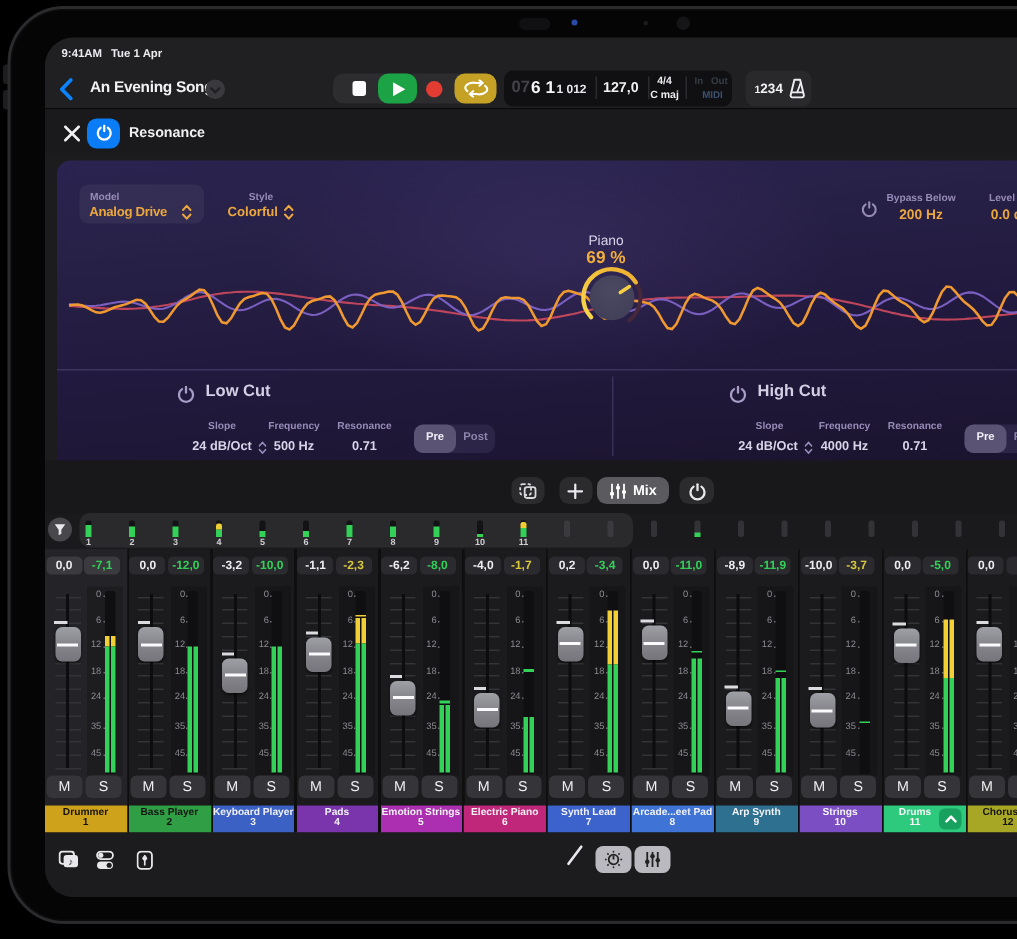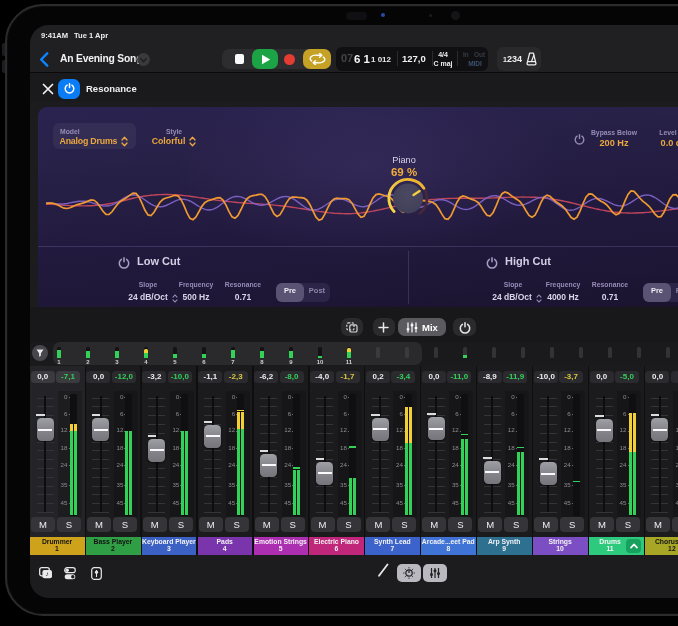--- a/index.html
+++ b/index.html
@@ -76,21 +76,21 @@
 <div class="t" style="left:56px;top:56.7px;font-size:9.5px;line-height:13.7px;color:#f0f0f3;font-weight:700;letter-spacing:0">Resonance</div>
 <div class="abs" style="left:8px;top:81.5px;width:640px;height:200px;border-radius:9px 0 0 0;background:linear-gradient(175deg,#2a2350 0%,#272046 28%,#221a3e 58%,#1b142f 100%);overflow:hidden">
 <div class="abs" style="left:120px;top:-40px;width:420px;height:200px;background:radial-gradient(ellipse at center,rgba(95,75,155,0.22),rgba(90,70,150,0) 65%)"></div>
 <svg class="abs" style="left:0;top:0" width="640" height="200" viewBox="0 0 640 200">
 <path d="M8.0,97.0L11.0,97.2L14.0,97.4L17.0,97.6L20.0,97.8L23.0,98.0L26.0,98.2L29.0,98.4L32.0,98.6L35.0,98.7L38.0,98.8L41.0,98.8L44.0,98.9L47.0,98.9L50.0,98.8L53.0,98.7L56.0,98.5L59.0,98.3L62.0,98.0L65.0,97.6L68.0,97.2L71.0,96.7L74.0,96.2L77.0,95.6L80.0,95.0L83.0,94.3L86.0,93.5L89.0,92.8L92.0,92.0L95.0,91.2L98.0,90.6L101.0,90.0L104.0,89.5L107.0,89.0L110.0,88.6L113.0,88.2L116.0,88.0L119.0,87.7L122.0,87.6L125.0,87.5L128.0,87.5L131.0,87.5L134.0,87.6L137.0,87.8L140.0,88.0L143.0,88.3L146.0,88.6L149.0,88.9L152.0,89.3L155.0,89.7L158.0,90.1L161.0,90.6L164.0,91.0L167.0,91.5L170.0,91.9L173.0,92.4L176.0,92.8L179.0,93.2L182.0,93.6L185.0,94.0L188.0,94.3L191.0,94.6L194.0,94.9L197.0,95.2L200.0,95.5L203.0,95.7L206.0,95.9L209.0,96.2L212.0,96.4L215.0,96.5L218.0,96.7L221.0,96.9L224.0,97.1L227.0,97.4L230.0,97.6L233.0,97.8L236.0,98.1L239.0,98.4L242.0,98.7L245.0,99.0L248.0,99.4L251.0,99.8L254.0,100.2L257.0,100.6L260.0,101.1L263.0,101.5L266.0,102.0L269.0,102.5L272.0,103.0L275.0,103.4L278.0,103.9L281.0,104.4L284.0,104.8L287.0,105.2L290.0,105.6L293.0,105.9L296.0,106.2L299.0,106.4L302.0,106.5L305.0,106.6L308.0,106.7L311.0,106.7L314.0,106.6L317.0,106.4L320.0,106.2L323.0,105.9L326.0,105.5L329.0,105.1L332.0,104.6L335.0,104.1L338.0,103.5L341.0,102.9L344.0,102.3L347.0,101.6L350.0,100.9L353.0,100.2L356.0,99.5L359.0,98.8L362.0,98.1L365.0,97.4L368.0,96.7L371.0,96.1L374.0,95.5L377.0,94.9L380.0,94.4L383.0,93.9L386.0,93.5L389.0,93.1L392.0,92.7L395.0,92.4L398.0,92.2L401.0,91.9L404.0,91.8L407.0,91.6L410.0,91.5L413.0,91.4L416.0,91.4L419.0,91.3L422.0,91.3L425.0,91.3L428.0,91.3L431.0,91.3L434.0,91.2L437.0,91.2L440.0,91.2L443.0,91.2L446.0,91.1L449.0,91.0L452.0,91.0L455.0,90.9L458.0,90.8L461.0,90.7L464.0,90.6L467.0,90.5L470.0,90.4L473.0,90.3L476.0,90.2L479.0,90.1L482.0,90.1L485.0,90.0L488.0,90.1L491.0,90.1L494.0,90.2L497.0,90.3L500.0,90.5L503.0,90.7L506.0,91.0L509.0,91.3L512.0,91.7L515.0,92.1L518.0,92.6L521.0,93.2L524.0,93.8L527.0,94.4L530.0,95.0L533.0,95.7L536.0,96.4L539.0,97.2L542.0,97.9L545.0,98.7L548.0,99.4L551.0,100.2L554.0,100.9L557.0,101.6L560.0,102.2L563.0,102.9L566.0,103.4L569.0,104.0L572.0,104.5L575.0,104.9L578.0,105.2L581.0,105.5L584.0,105.8L587.0,105.9L590.0,106.0L593.0,106.1L596.0,106.0L599.0,106.0L602.0,105.8L605.0,105.7L608.0,105.4L611.0,105.2L614.0,104.9L617.0,104.6L620.0,104.2L623.0,103.9L626.0,103.5L629.0,103.1L632.0,102.8L635.0,102.4L638.0,102.1L641.0,101.7L644.0,101.4L647.0,101.1" stroke="#cf4a5e" stroke-width="1.4" fill="none" opacity="0.9"></path>
 <path d="M8.0,95.7L11.0,96.0L14.0,96.4L17.0,96.7L20.0,96.9L23.0,97.0L26.0,96.8L29.0,96.5L32.0,95.9L35.0,95.3L38.0,94.8L41.0,94.3L44.0,94.1L47.0,94.2L50.0,94.7L53.0,95.4L56.0,96.3L59.0,97.3L62.0,98.2L65.0,98.8L68.0,99.0L71.0,98.8L74.0,97.9L77.0,96.6L80.0,94.9L83.0,93.0L86.0,91.0L89.0,89.4L92.0,88.2L95.0,87.7L98.0,88.1L101.0,89.3L104.0,91.0L107.0,93.0L110.0,95.1L113.0,97.1L116.0,98.6L119.0,99.6L122.0,99.8L125.0,99.5L128.0,98.5L131.0,97.1L134.0,95.6L137.0,94.1L140.0,92.9L143.0,92.3L146.0,92.2L149.0,92.8L152.0,94.0L155.0,95.6L158.0,97.6L161.0,99.5L164.0,101.2L167.0,102.4L170.0,103.0L173.0,102.8L176.0,101.9L179.0,100.3L182.0,98.3L185.0,96.0L188.0,93.8L191.0,91.8L194.0,90.3L197.0,89.5L200.0,89.4L203.0,89.9L206.0,91.1L209.0,92.6L212.0,94.3L215.0,96.0L218.0,97.2L221.0,98.0L224.0,98.2L227.0,97.7L230.0,96.7L233.0,95.2L236.0,93.5L239.0,91.9L242.0,90.5L245.0,89.7L248.0,89.4L251.0,90.0L254.0,91.1L257.0,92.9L260.0,95.1L263.0,97.4L266.0,99.5L269.0,101.3L272.0,102.5L275.0,103.0L278.0,102.8L281.0,101.9L284.0,100.4L287.0,98.5L290.0,96.5L293.0,94.7L296.0,93.2L299.0,92.3L302.0,92.1L305.0,92.4L308.0,93.4L311.0,94.8L314.0,96.3L317.0,97.8L320.0,98.9L323.0,99.6L326.0,99.7L329.0,99.0L332.0,97.8L335.0,96.0L338.0,94.0L341.0,91.9L344.0,90.0L347.0,88.6L350.0,87.8L353.0,87.7L356.0,88.4L359.0,89.8L362.0,91.6L365.0,93.8L368.0,96.0L371.0,98.0L374.0,99.5L377.0,100.4L380.0,100.6L383.0,100.2L386.0,99.1L389.0,97.7L392.0,96.1L395.0,94.6L398.0,93.4L401.0,92.7L404.0,92.6L407.0,93.2L410.0,94.4L413.0,95.9L416.0,97.8L419.0,99.5L422.0,101.1L425.0,102.1L428.0,102.5L431.0,102.1L434.0,101.0L437.0,99.4L440.0,97.2L443.0,94.9L446.0,92.7L449.0,90.8L452.0,89.4L455.0,88.7L458.0,88.7L461.0,89.5L464.0,90.8L467.0,92.5L470.0,94.3L473.0,96.0L476.0,97.3L479.0,98.1L482.0,98.3L485.0,97.9L488.0,96.9L491.0,95.5L494.0,93.9L497.0,92.4L500.0,91.1L503.0,90.4L506.0,90.3L509.0,90.9L512.0,92.1L515.0,93.9L518.0,96.1L521.0,98.3L524.0,100.4L527.0,102.0L530.0,103.0L533.0,103.3L536.0,102.9L539.0,101.7L542.0,100.0L545.0,98.0L548.0,95.9L551.0,94.0L554.0,92.6L557.0,91.6L560.0,91.4L563.0,91.8L566.0,92.8L569.0,94.1L572.0,95.7L575.0,97.1L578.0,98.3L581.0,98.9L584.0,99.0L587.0,98.3L590.0,97.1L593.0,95.4L596.0,93.4L599.0,91.5L602.0,89.7L605.0,88.5L608.0,87.9L611.0,88.1L614.0,89.0L617.0,90.5L620.0,92.5L623.0,94.8L626.0,97.0L629.0,99.0L632.0,100.5L635.0,101.3L638.0,101.4L641.0,100.8L644.0,99.7L647.0,98.2" stroke="#7e63c8" stroke-width="1.4" fill="none" opacity="0.95"></path>
 <path d="M8.0,96.7L11.0,96.2L14.0,96.1L17.0,96.7L20.0,98.1L23.0,99.8L26.0,101.2L29.0,101.5L32.0,100.7L35.0,99.4L38.0,98.0L41.0,97.1L44.0,96.4L47.0,95.4L50.0,94.1L53.0,92.9L56.0,93.2L59.0,95.5L62.0,99.7L65.0,104.3L68.0,107.4L71.0,107.5L74.0,104.8L77.0,100.6L80.0,96.7L83.0,94.0L86.0,92.2L89.0,90.4L92.0,88.1L95.0,86.1L98.0,86.4L101.0,90.0L104.0,96.3L107.0,103.3L110.0,107.9L113.0,108.5L116.0,105.2L119.0,100.0L122.0,95.2L125.0,92.3L128.0,91.0L131.0,90.3L134.0,89.2L137.0,88.3L140.0,88.9L143.0,92.4L146.0,98.7L149.0,105.9L152.0,111.3L155.0,112.7L158.0,109.9L161.0,104.5L164.0,99.1L167.0,95.4L170.0,93.7L173.0,92.9L176.0,91.9L179.0,90.8L182.0,90.6L185.0,93.0L188.0,98.1L191.0,104.6L194.0,109.8L197.0,111.3L200.0,108.4L203.0,102.5L206.0,96.2L209.0,91.7L212.0,89.5L215.0,88.7L218.0,88.1L221.0,87.4L224.0,87.4L227.0,89.5L230.0,94.4L233.0,101.0L236.0,106.9L239.0,109.5L242.0,107.7L245.0,102.6L248.0,96.6L251.0,92.1L254.0,90.1L257.0,90.0L260.0,90.4L263.0,90.6L266.0,91.1L269.0,93.2L272.0,97.7L275.0,104.1L278.0,110.2L281.0,113.3L284.0,112.0L287.0,106.9L290.0,100.3L293.0,94.8L296.0,91.9L299.0,91.2L302.0,91.5L305.0,91.6L308.0,91.6L311.0,92.8L314.0,96.2L317.0,101.6L320.0,107.1L323.0,110.3L326.0,109.2L329.0,104.2L332.0,97.2L335.0,91.0L338.0,87.6L341.0,86.9L344.0,87.7L347.0,88.7L350.0,89.5L353.0,91.1L356.0,94.3L359.0,98.9L362.0,103.2L365.0,105.4L368.0,104.7L371.0,101.8L374.0,98.3L377.0,95.5L380.0,93.9L383.0,93.4L386.0,93.6L389.0,94.1L392.0,94.6L395.0,95.5L398.0,97.7L401.0,102.0L404.0,107.4L407.0,111.7L410.0,112.4L413.0,108.8L416.0,102.2L419.0,95.2L422.0,90.5L425.0,88.9L428.0,89.7L431.0,91.3L434.0,92.4L437.0,93.4L440.0,95.5L443.0,99.2L446.0,104.2L449.0,108.2L452.0,109.1L455.0,105.7L458.0,99.1L461.0,91.8L464.0,86.7L467.0,85.0L470.0,86.1L473.0,88.4L476.0,90.6L479.0,92.4L482.0,94.7L485.0,98.6L488.0,103.7L491.0,108.4L494.0,110.3L497.0,108.2L500.0,102.4L503.0,95.4L506.0,90.1L509.0,88.1L512.0,89.3L515.0,92.1L518.0,94.7L521.0,96.7L524.0,98.7L527.0,101.8L530.0,106.1L533.0,110.3L536.0,112.2L539.0,110.1L542.0,104.1L545.0,96.5L548.0,90.0L551.0,86.8L554.0,87.1L557.0,89.6L560.0,92.3L563.0,94.2L566.0,95.8L569.0,98.2L572.0,101.8L575.0,105.7L578.0,107.8L581.0,106.5L584.0,101.3L587.0,93.9L590.0,87.4L593.0,84.0L596.0,84.4L599.0,87.6L602.0,91.3L605.0,94.4L608.0,96.7L611.0,99.3L614.0,102.9L617.0,107.1L620.0,109.9L623.0,109.6L626.0,105.3L629.0,98.4L632.0,91.7L635.0,87.8L638.0,87.7L641.0,90.7L644.0,94.7L647.0,98.0" stroke="#ef9930" stroke-width="1.7" fill="none"></path>
 </svg>
 <div class="abs" style="left:14.5px;top:16px;width:83px;height:26.5px;border-radius:6px;background:rgba(255,255,255,0.055)"></div>
 <div class="t" style="left:22px;top:20.6px;font-size:6.8px;line-height:9.8px;color:#978cb8;font-weight:600;letter-spacing:0">Model</div>
-<div class="t" style="left:21.5px;top:28.7px;font-size:8.8px;line-height:12.7px;color:#eca73e;font-weight:700;letter-spacing:-0.2px">Analog Drums</div>
+<div class="t" style="left:21.5px;top:28.7px;font-size:8.8px;line-height:12.7px;color:#eca73e;font-weight:700;letter-spacing:-0.2px">Analog Drive</div>
 <svg class="abs" style="left:83px;top:29.5px" width="7" height="11" viewBox="0 0 7 11">
           <path d="M1 4 L3.5 1.2 L6 4 M1 7 L3.5 9.8 L6 7" stroke="#eca73e" stroke-width="1.3" fill="none" stroke-linecap="round" stroke-linejoin="round"></path>
         </svg>
 <div class="t" style="left:136px;transform:translateX(-50%);top:20.6px;font-size:6.8px;line-height:9.8px;color:#978cb8;font-weight:600;letter-spacing:0">Style</div>
 <div class="t" style="left:130.5px;transform:translateX(-50%);top:28.7px;font-size:8.8px;line-height:12.7px;color:#eca73e;font-weight:700;letter-spacing:0">Colorful</div>
 <svg class="abs" style="left:150.5px;top:29.5px" width="7" height="11" viewBox="0 0 7 11">
           <path d="M1 4 L3.5 1.2 L6 4 M1 7 L3.5 9.8 L6 7" stroke="#eca73e" stroke-width="1.3" fill="none" stroke-linecap="round" stroke-linejoin="round"></path>
         </svg>
 <svg class="abs" style="left:535.5px;top:27px" width="11" height="11" viewBox="0 0 11 11">
           <path d="M5.5 0.8 v3.6" stroke="#958bb5" stroke-width="1.4" stroke-linecap="round"></path>

